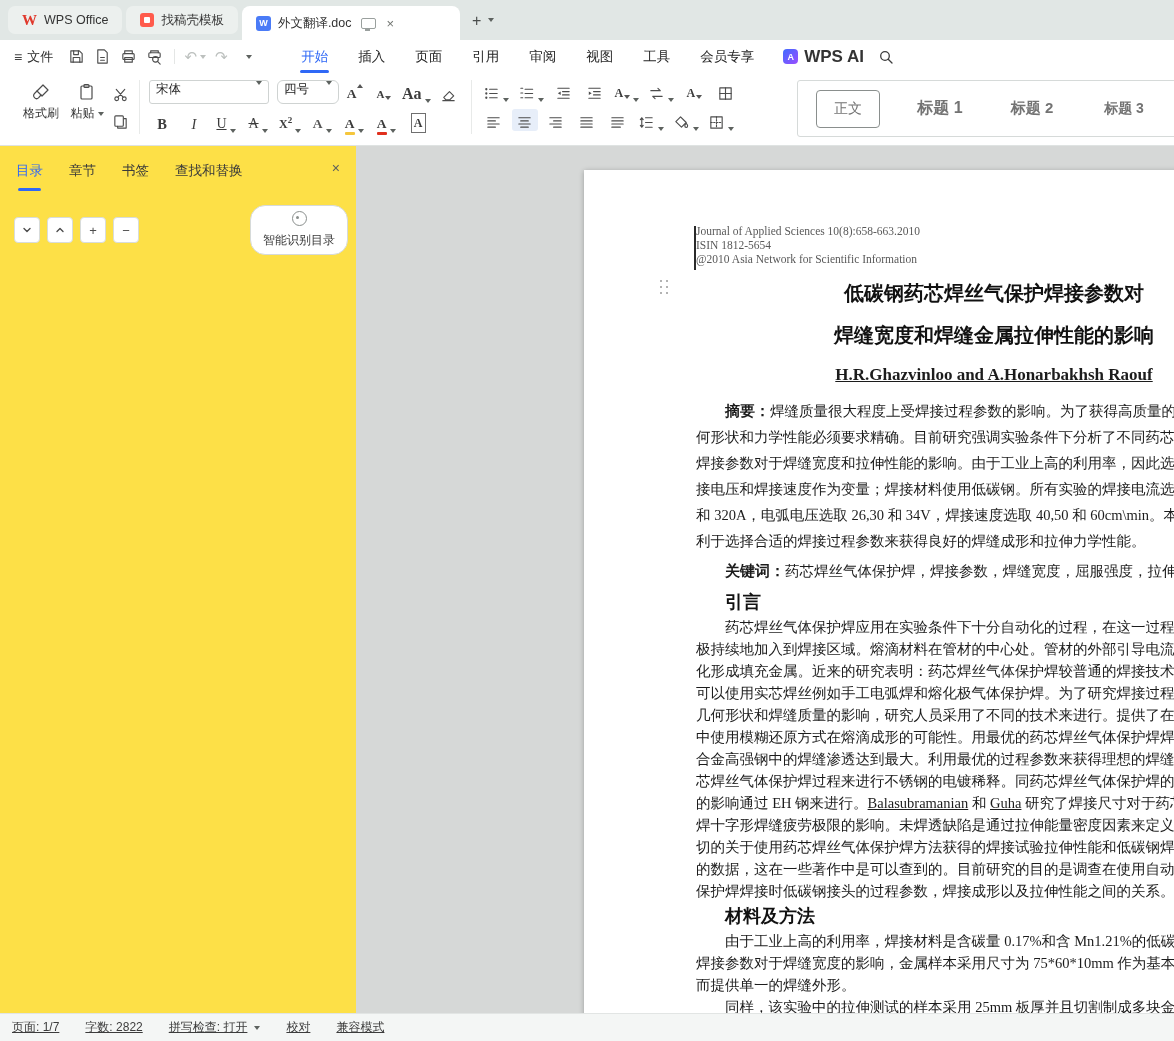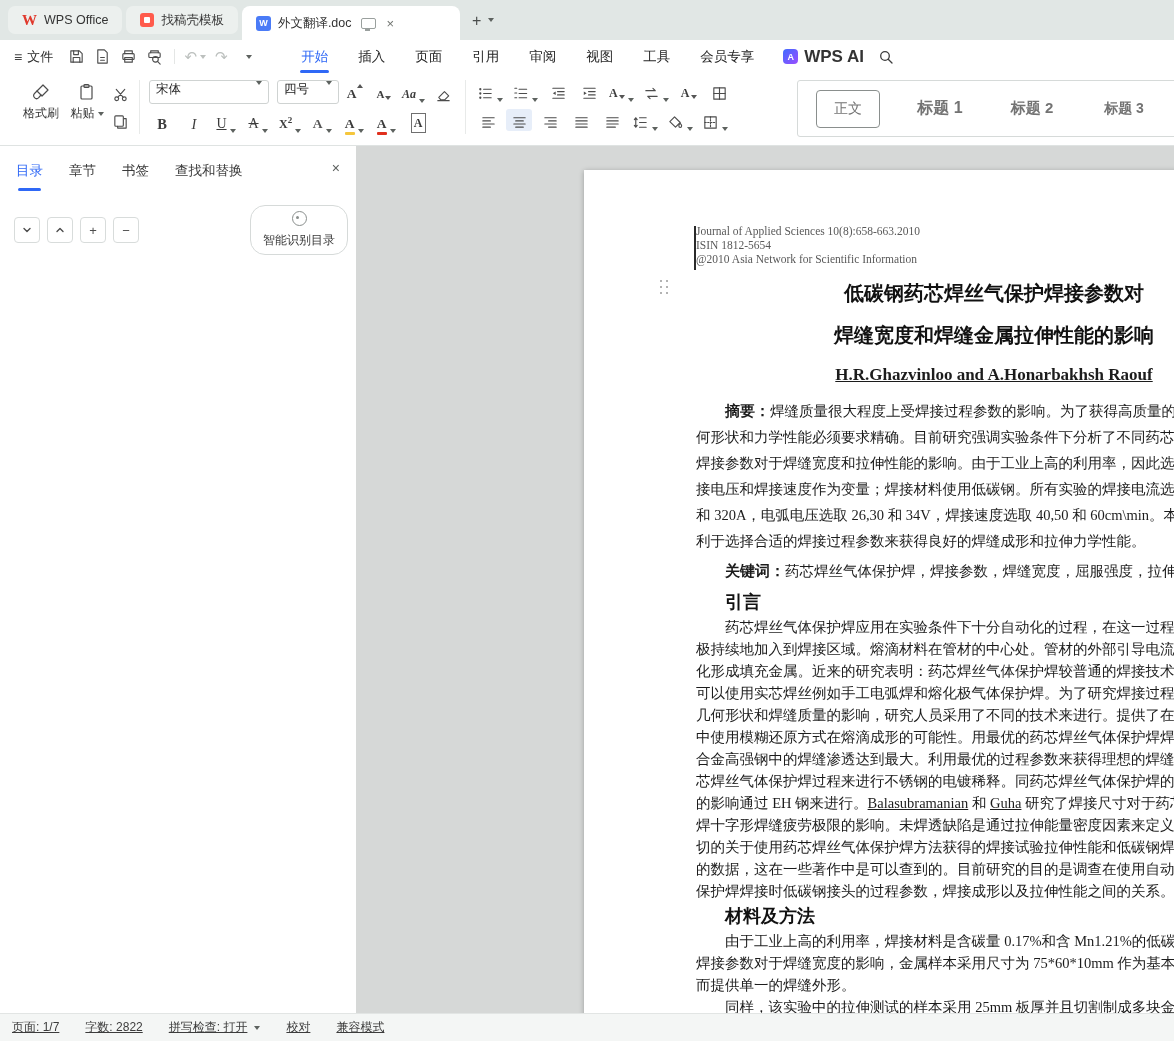--- a/index.html
+++ b/index.html
@@ -41,21 +41,21 @@
   .vdiv{width:1px;height:54px;background:#e8eae9;margin:0 9px;flex:0 0 auto;}
   .bigbtn{width:46px;display:flex;flex-direction:column;align-items:center;gap:3px;font-size:12px;color:#333;padding-top:2px;}
   .bigbtn svg{stroke:#4c4c4c;fill:none;stroke-width:1.2;stroke-linecap:round;stroke-linejoin:round;}
   .cc-stack{display:flex;flex-direction:column;gap:7px;padding-top:4px;}
   .sico{display:flex;align-items:center;justify-content:center;min-width:20px;height:20px;}
   .sico svg{stroke:#4c4c4c;fill:none;stroke-width:1.2;stroke-linecap:round;stroke-linejoin:round;}
   .sec-col{display:flex;flex-direction:column;gap:7px;}
   .rrow{display:flex;align-items:center;gap:3px;}
   .combo{display:flex;align-items:flex-start;justify-content:space-between;height:22px;border:1px solid #cfd3d2;border-radius:3px;background:#fff;font-size:12.5px;color:#222;padding:0 6px;}
   .combo.name{width:106px;}
-  .combo.size{width:48px;margin-left:5px;}
+  .combo.size{width:48px;margin-left:5px;border-radius:6px;}
   .ric{position:relative;display:inline-flex;align-items:flex-end;justify-content:center;min-width:22px;height:22px;padding:0 2px;font-size:13.5px;color:#3c3c3c;}
   .ric .g{line-height:18px;position:relative;}
   .g.serif{font-family:"Liberation Serif",serif;font-weight:bold;}
   .g.b{font-weight:bold;font-family:"Liberation Serif",serif;font-size:14.5px;}
   .g.i{font-style:italic;font-family:"Liberation Serif",serif;font-size:14.5px;}
   .g.u{text-decoration:underline;font-family:"Liberation Serif",serif;font-size:14px;}
   .g.strike{text-decoration:line-through;font-family:"Liberation Serif",serif;font-size:14px;}
   .sup{font-size:9px;vertical-align:super;}
   .bar::after{content:"";position:absolute;left:0;right:0;bottom:-2px;height:3px;border-radius:1px;}
   .bar.red::after{background:#e0301e;}
@@ -70,21 +70,21 @@
   .ric.active{background:#e7eef9;border-radius:3px;}
   
   .gallery{position:absolute;left:797px;top:7px;width:390px;height:57px;background:#fff;border:1px solid #d6dad9;border-radius:3px;display:flex;align-items:center;padding-left:4px;box-sizing:border-box;}
   .sg-item{width:92px;height:46px;display:flex;align-items:center;justify-content:center;color:#737373;text-align:center;}
   .sg-frame{border:1px solid #8a8f8d;border-radius:4px;padding:9px 17px;background:#fff;box-shadow:inset 0 0 0 1px #fff;}
   .sg0{font-size:14px;}
   .sg1{font-size:16px;font-weight:bold;}
   .sg2{font-size:15px;font-weight:bold;}
   .sg3{font-size:14px;font-weight:bold;}
   
-  .sidebar{position:absolute;top:146px;left:0;width:356px;bottom:27px;background:#ffffff;border-right:1px solid #dcdfde;}
+  .sidebar{position:absolute;top:146px;left:0;width:356px;bottom:27px;background:#fde047;border-right:1px solid #dcdfde;}
   .sb-tabs{display:flex;align-items:center;gap:26px;padding:16px 16px 0 16px;font-size:13.5px;color:#3a3a3a;position:relative;}
   .sb-tab{position:relative;padding-bottom:11px;}
   .sb-tab.active{color:#2f68f6;}
   .sb-tab.active::after{content:"";position:absolute;left:2px;right:2px;bottom:0;height:3px;border-radius:2px;background:#2f68f6;}
   .sb-close{position:absolute;right:16px;top:14px;font-size:14px;color:#5c605e;}
   .sb-controls{display:flex;align-items:center;padding:14px 8px 0 14px;}
   .sqbtn{width:24px;height:24px;border:1px solid #d8dcdb;border-radius:4px;background:#fff;display:flex;align-items:center;justify-content:center;margin-right:7px;font-size:13px;color:#4c4c4c;}
   .sqbtn svg{stroke:#4c4c4c;fill:none;stroke-width:1.4;stroke-linecap:round;stroke-linejoin:round;}
   .pillbtn{margin-left:auto;display:flex;align-items:center;gap:6px;border:1px solid #d6dad9;border-radius:15px;background:#fff;padding:5px 12px;font-size:12px;color:#3a3a3a;flex-direction:column;}
   .spark{width:13px;height:13px;border:1.2px solid #8a8f8d;border-radius:50%;position:relative;}
@@ -246,21 +246,21 @@
         </div>
         <span class="ric">
             <span class="g serif">A</span>
             <span class="tinyarrow up"></span>
           </span>
         <span class="ric">
             <span class="g serif" style="font-size:11px;">A</span>
             <span class="tinyarrow down"></span>
           </span>
         <span class="ric">
-            <span class="g serif" style="font-size:12px;font-style:italic;">Aa</span>
+            <span class="g serif" style="font-size:16px;">Aa</span>
             <span class="chev"></span>
           </span>
         <span class="ric">
           <svg class="psvg" viewBox="0 0 18 18">
               <path d="M4 12l6-6 4.5 4.5-4 4H6z"></path>
               <path d="M3 15.5h12"></path>
             </svg>
         </span>
       </div>
       <div class="rrow" style="gap:6px;">

